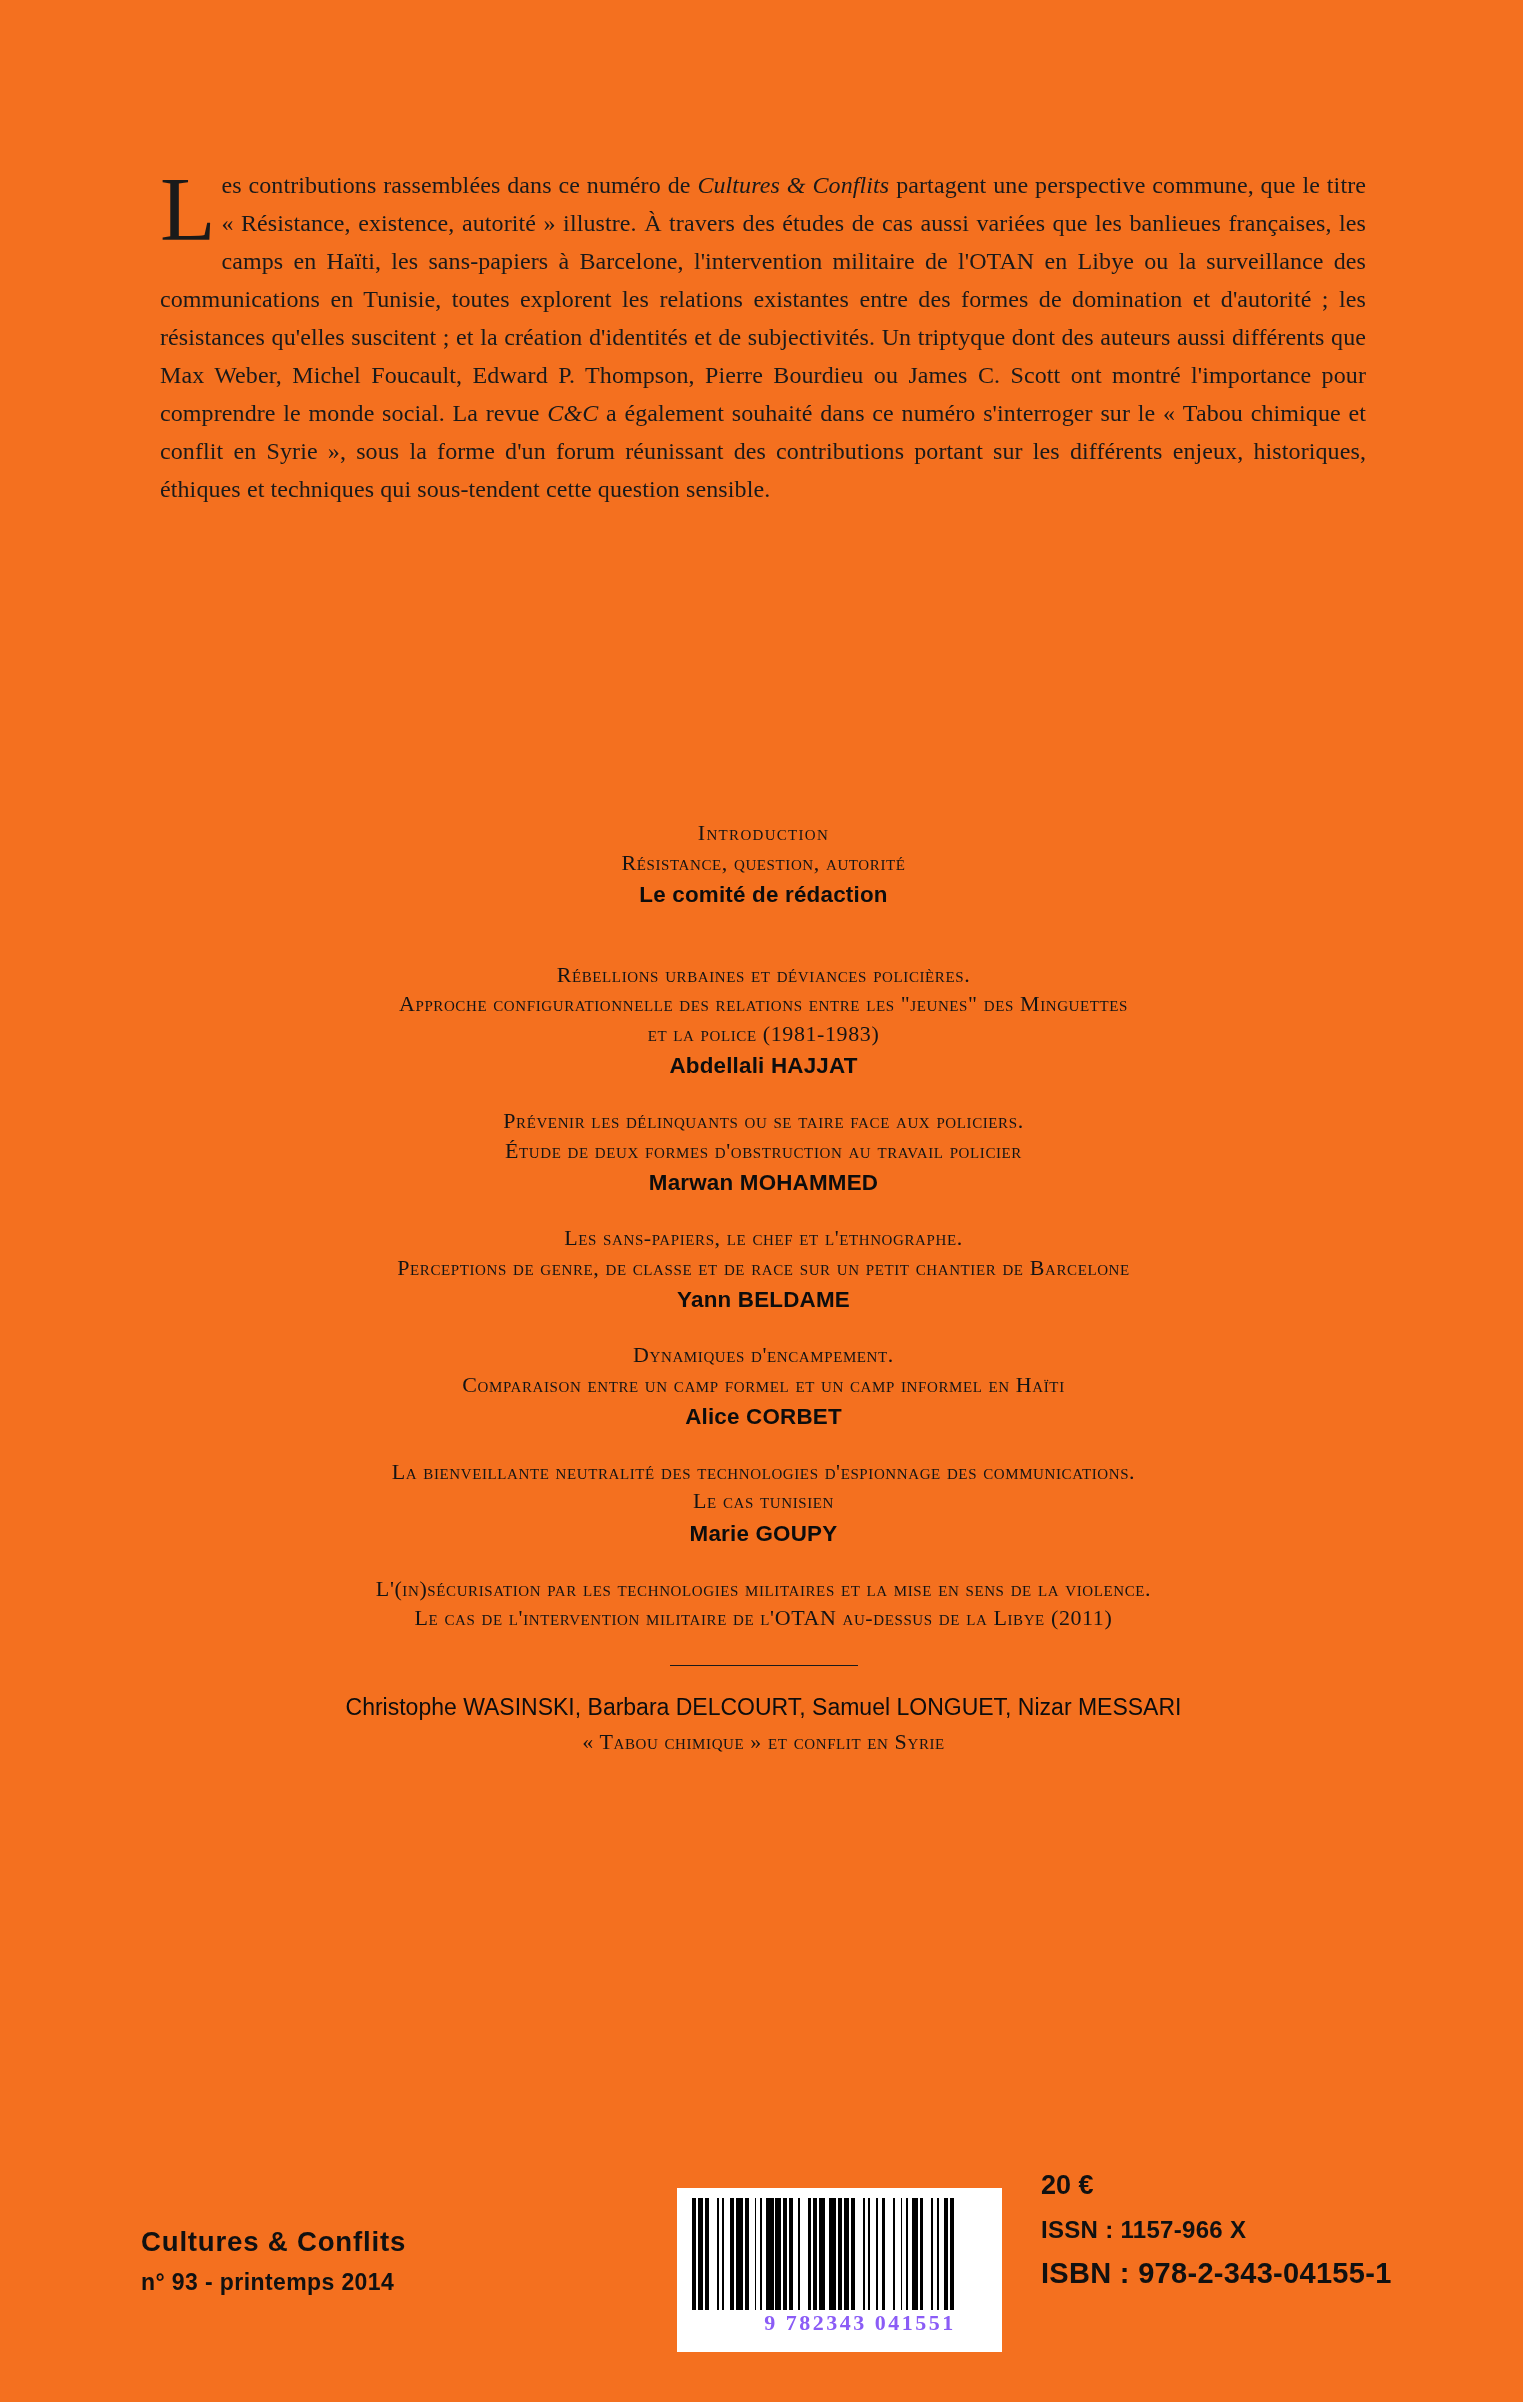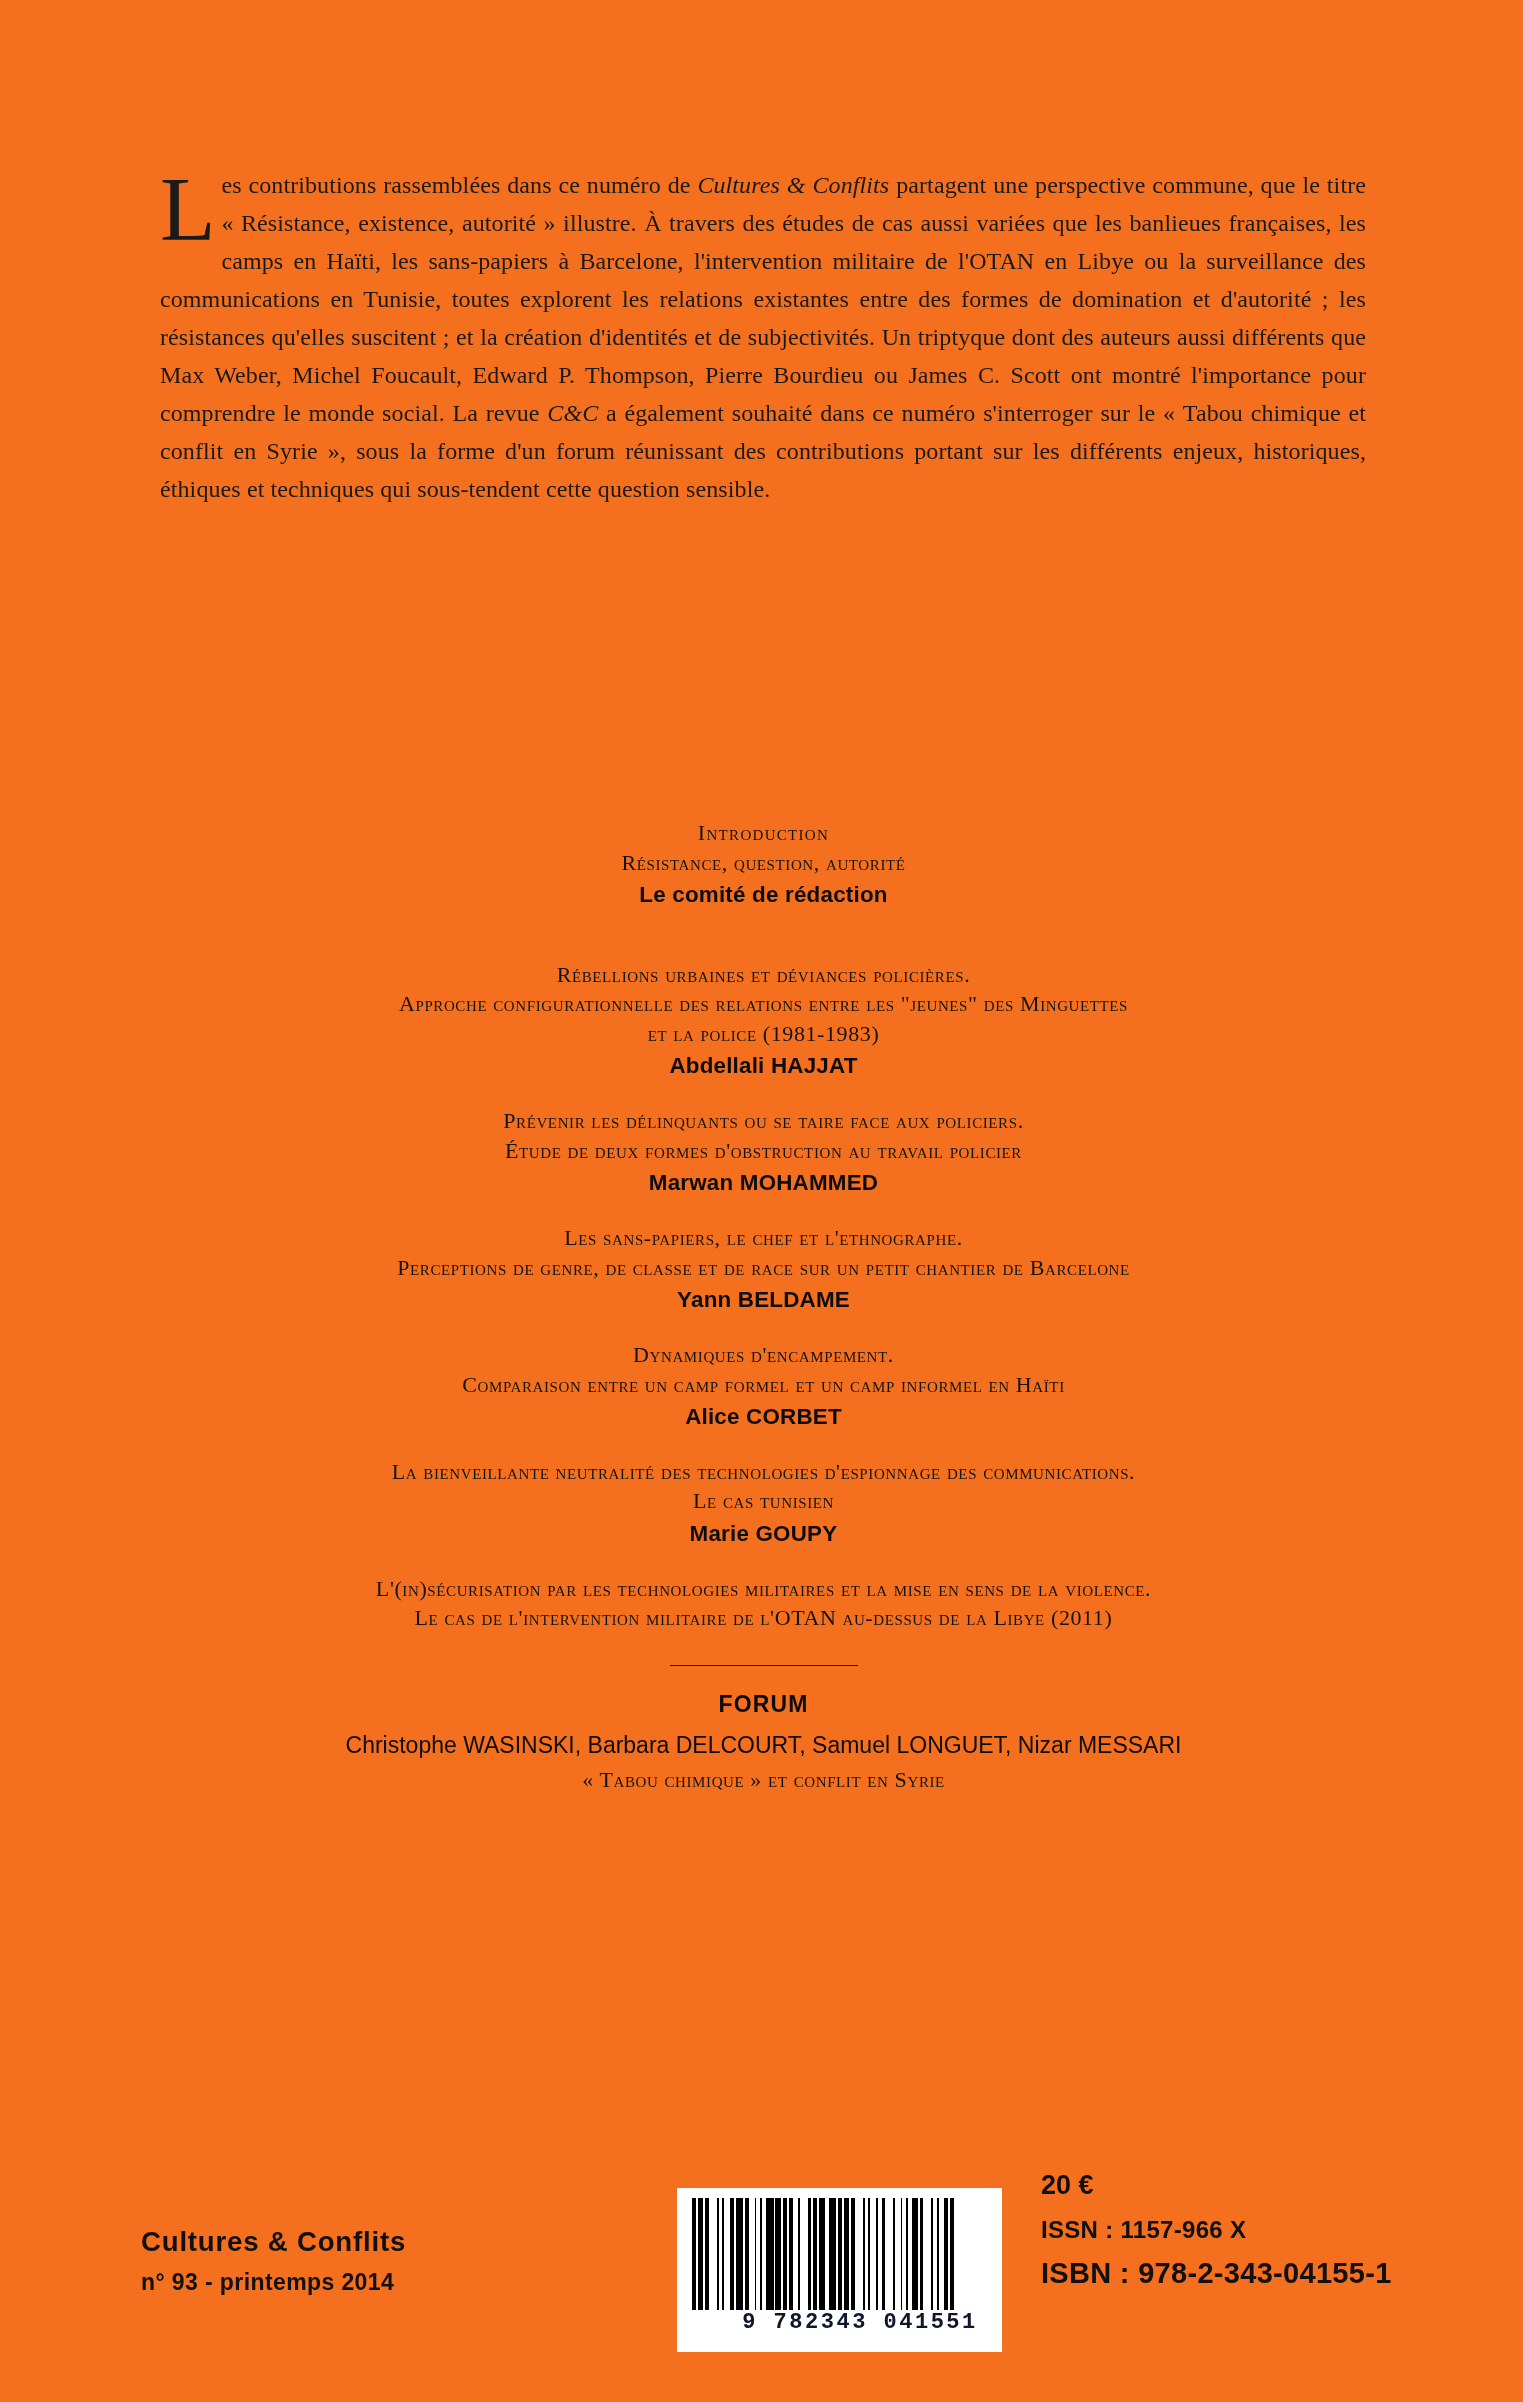--- a/index.html
+++ b/index.html
@@ -166,25 +166,25 @@
     display: flex;
     align-items: flex-start;
   }
   .bars span { display: block; height: 100%; background: #000; }
   .barcode-digits {
     position: absolute;
     left: 0;
     top: 122px;
     width: 366px;
     text-align: center;
-    font-family: Liberation Mono, monospace;
+    font-family: Liberation Serif, serif;
     font-size: 22px;
     font-weight: bold;
     letter-spacing: 2.5px;
-    color: #0f172a;
+    color: #8b5cf6;
   }
 </style>
 </head>
 <body>
 
 <div class="page">
 
   <div class="blurb">
     <span class="dropcap">L</span><span>es contributions rassemblées dans ce numéro de <i>Cultures &amp; Conflits</i> partagent une perspective commune, que le titre «&nbsp;Résistance, existence, autorité&nbsp;» illustre. À travers des études de cas aussi variées que les banlieues françaises, les camps en Haïti, les sans-papiers à Barcelone, l'intervention militaire de l'OTAN en Libye ou la surveillance des communications en Tunisie, toutes explorent les relations existantes entre des formes de domination et d'autorité&nbsp;; les résistances qu'elles suscitent&nbsp;; et la création d'identités et de subjectivités. Un triptyque dont des auteurs aussi différents que Max Weber, Michel Foucault, Edward P. Thompson, Pierre Bourdieu ou James C. Scott ont montré l'importance pour comprendre le monde social. La revue <i>C&amp;C</i> a également souhaité dans ce numéro s'interroger sur le «&nbsp;Tabou chimique et conflit en Syrie&nbsp;», sous la forme d'un forum réunissant des contributions portant sur les différents enjeux, historiques, éthiques et techniques qui sous-tendent cette question sensible.</span>
   </div>
@@ -229,21 +229,20 @@
     </div>
 
     <div class="entry">
       <div class="title-line">L'(in)sécurisation par les technologies militaires et la mise en sens de la violence.</div>
       <div class="title-line">Le cas de l'intervention militaire de l'OTAN au-dessus de la Libye (2011)</div>
     </div>
 
     <div class="divider"></div>
 
     <div class="forum-block">
-      <div class="forum-head">FORUM</div>
       <div class="forum-authors">Christophe WASINSKI, Barbara DELCOURT, Samuel LONGUET, Nizar MESSARI</div>
       <div class="forum-sub">« Tabou chimique » et conflit en Syrie</div>
     </div>
 
   </div>
 
   <div class="footer-left">
     <div class="line1">Cultures &amp; Conflits</div>
     <div class="line2">n° 93 - printemps 2014</div>
   </div>

